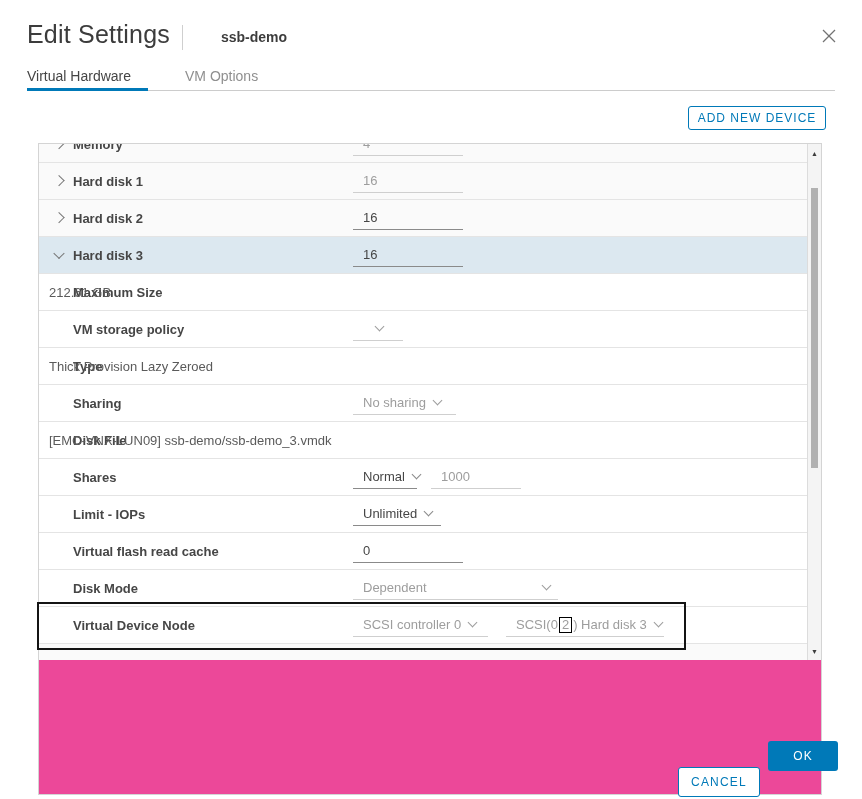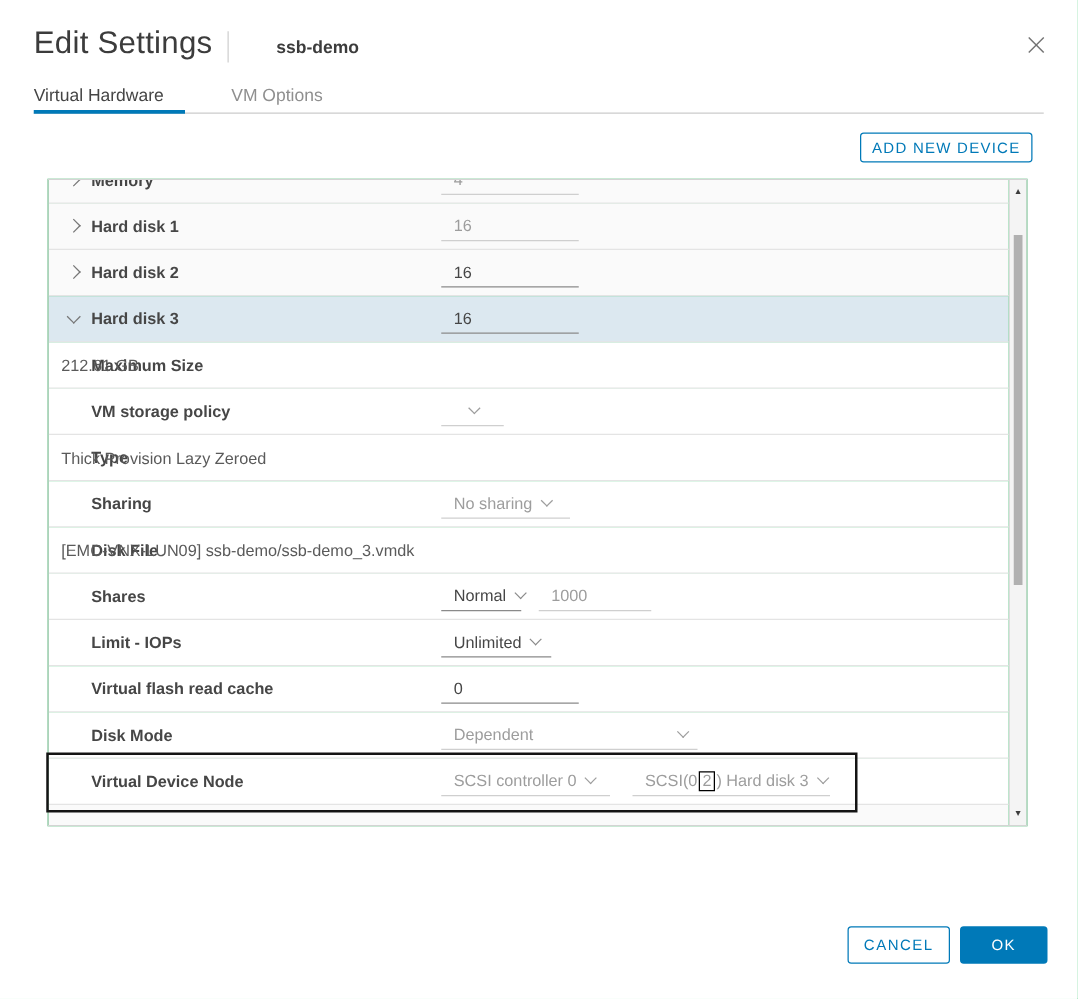--- a/index.html
+++ b/index.html
@@ -17,21 +17,21 @@
   .tab.active{left:27px;color:#454545;}
   .tab.inactive{left:185px;color:#8f8f8f;}
   .tabs-line{position:absolute;left:27px;top:90px;width:808px;height:1px;background:#ccc;}
   .tab-underline{position:absolute;left:27px;top:88px;width:121px;height:3px;}
   
   .add-btn{position:absolute;left:688px;top:106px;width:138px;height:24px;background:#fff;
     border:1px solid;border-radius:3px;font-size:12px;letter-spacing:1px;font-weight:500;
     display:flex;align-items:center;justify-content:center;box-sizing:border-box;cursor:pointer;
     font-family:"Liberation Sans", sans-serif;}
   
-  .panel{position:absolute;left:38px;top:143px;width:784px;height:518px;border:1px solid #d4d4d4;box-sizing:border-box;background:#22c55e;}
+  .panel{position:absolute;left:38px;top:143px;width:784px;height:652px;border:1px solid #d4d4d4;box-sizing:border-box;background:#ec4899;}
   .rows{position:absolute;left:0;top:0;width:768px;height:516px;overflow:hidden;}
   .row{position:relative;height:37px;box-sizing:border-box;border-bottom:1px solid #e4e4e4;background:#fff;}
   .row.top{background:#fafafa;}
   .row.selected{background:#dce8f0;}
   .row.first{margin-top:-18px;}
   .row.partial{border-bottom:none;height:18px;}
   .lbl{position:absolute;left:34px;top:50%;transform:translateY(-50%);font-size:13px;font-weight:600;color:#464646;white-space:nowrap;}
   .chev{position:absolute;left:16px;top:50%;width:7px;height:7px;border-right:1.5px solid #767676;border-bottom:1.5px solid #767676;}
   .chev.right{transform:translateY(-55%) rotate(-45deg);}
   .chev.down{transform:translateY(-70%) rotate(45deg);}
@@ -226,16 +226,16 @@
 
     <div class="scrollbar">
       <div class="sb-arrow sb-up">▲</div>
       <div class="sb-thumb"></div>
       <div class="sb-arrow sb-down">▼</div>
     </div>
   </div>
 
   <div class="annotation" style="border-color: rgb(20, 20, 20);"></div>
 
-  <button class="btn cancel" style="color: rgb(0, 121, 184); border-color: rgb(0, 121, 184);">CANCEL</button>
+  <button class="btn cancel" style="color: rgb(0, 121, 184); border-color: rgb(0, 121, 184); margin-top: 26px;">CANCEL</button>
   <button class="btn ok" style="background: rgb(0, 121, 184);">OK</button>
 
 </div>
 
 </body></html>

